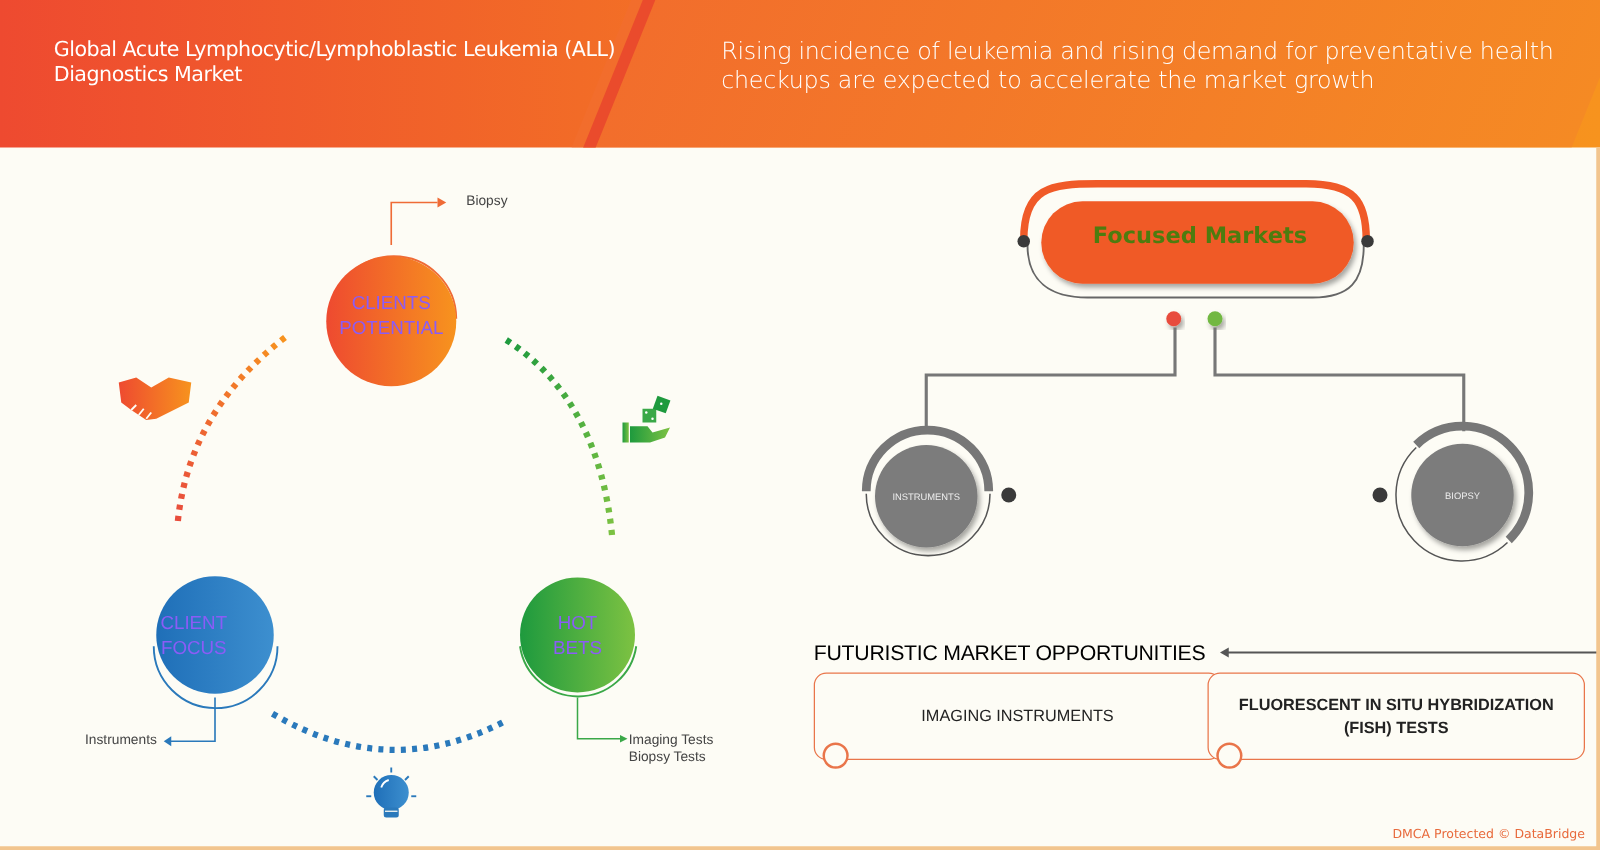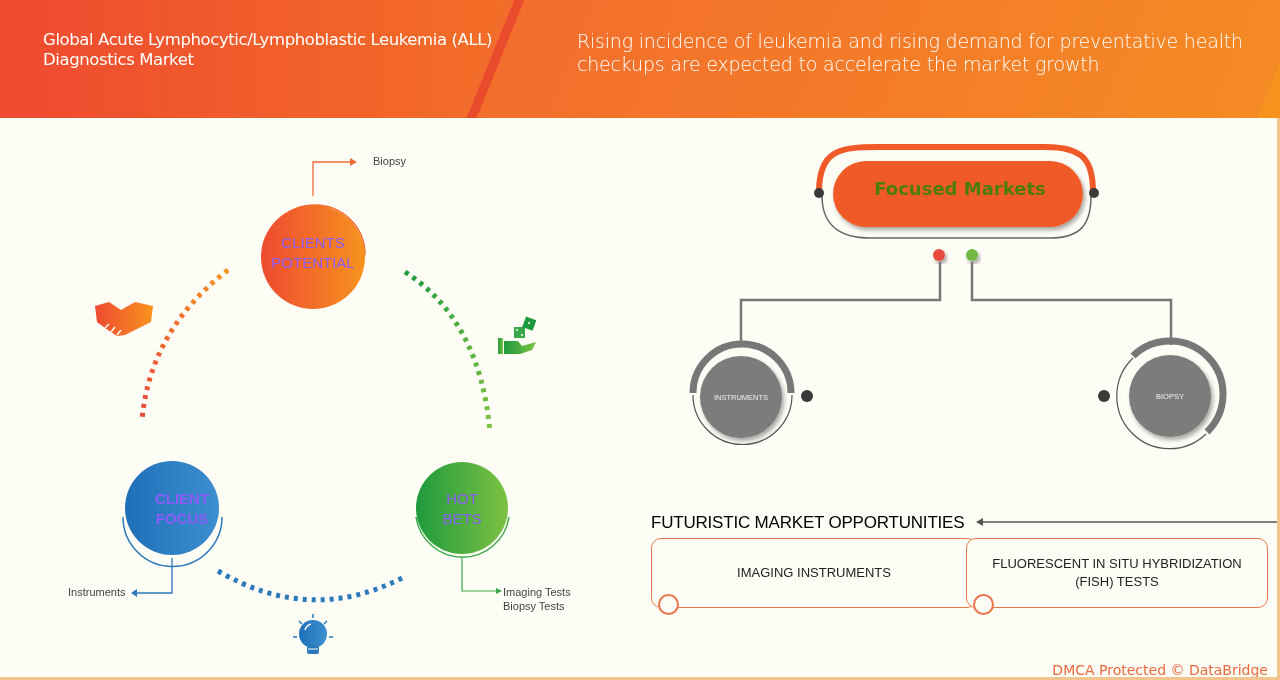--- a/index.html
+++ b/index.html
@@ -12,21 +12,21 @@
   .frame-bottom { position:absolute; left:0; top:677px; width:1280px; height:3px; background:#f2c58e; }
   .frame-right { position:absolute; left:1277px; top:118px; width:3px; height:562px; background:#f2c58e; }
   svg.main { position:absolute; left:0; top:0; }
   .lbl { position:absolute; font-size:11px; color:#444; white-space:nowrap; }
   .circle-text { position:absolute; color:#8b5cf6; font-size:15px; text-align:center; line-height:20px; }
   .fm-label { position:absolute; left:840px; top:178px; width:240px; text-align:center; color:#4d7c0f; font-weight:bold; font-size:18px; font-family:"DejaVu Sans", sans-serif; }
   .gray-label { position:absolute; color:#eee; font-size:7.5px; text-align:center; width:100px; }
   .fmo-title { position:absolute; left:651px; top:513px; font-size:17px; color:#000000; letter-spacing:-0.2px; }
   .box { position:absolute; top:538px; height:70px; border:1.5px solid #e9754a; border-radius:10px; background:#fdfcf5; box-sizing:border-box; display:flex; align-items:center; justify-content:center; text-align:center; font-size:13px; color:#222; line-height:18px; }
   .box .ring { position:absolute; left:6px; bottom:-8px; width:17px; height:17px; border:2px solid #e9754a; border-radius:50%; background:#fdfcf5; }
-  .dmca { position:absolute; right:12px; top:662px; font-size:14px; color:#e86a3c; font-family:"DejaVu Sans", sans-serif; }
+  .dmca { position:absolute; right:12px; top:662px; font-size:10px; color:#e86a3c; font-family:"DejaVu Sans", sans-serif; }
 </style>
 </head>
 <body>
 
 <div class="header">
   <div class="rightpanel"></div>
   <div class="slash"></div>
   <div class="title-left">Global Acute Lymphocytic/Lymphoblastic Leukemia (ALL) Diagnostics Market</div>
   <div class="title-right">Rising incidence of leukemia and rising demand for preventative health checkups are expected to accelerate the market growth</div>
 </div>
@@ -128,21 +128,21 @@
   <line x1="982" y1="522" x2="1280" y2="522" stroke="#555" stroke-width="1.5"></line>
   <polygon points="976,522 983,518 983,526" fill="#555"></polygon>
 </svg>
 
 <div class="lbl" style="left:373px; top:155px;">Biopsy</div>
 <div class="circle-text" style="left:263px; top:233px; width:100px;">
   <div>CLIENTS</div>
   <div>POTENTIAL</div>
 </div>
 
-<div class="circle-text" style="left:132px; top:489px; width:100px;font-weight:bold;">
+<div class="circle-text" style="left:105px; top:489px; width:100px;">
   <div>CLIENT</div>
   <div>FOCUS</div>
 </div>
 <div class="lbl" style="left:68px; top:586px;">Instruments</div>
 
 <div class="circle-text" style="left:412px; top:489px; width:100px;">
   <div>HOT</div>
   <div>BETS</div>
 </div>
 <div class="lbl" style="left:503px; top:585px; line-height:14px;">
@@ -152,20 +152,20 @@
 
 <div class="fm-label">Focused Markets</div>
 <div class="gray-label" style="left:691px; top:393px;">INSTRUMENTS</div>
 <div class="gray-label" style="left:1120px; top:392px;">BIOPSY</div>
 
 <div class="fmo-title">FUTURISTIC MARKET OPPORTUNITIES</div>
 <div class="box" style="left:651px; width:326px;">
   <span>IMAGING INSTRUMENTS</span>
   <div class="ring"></div>
 </div>
-<div class="box" style="left:966px; width:302px; padding:12px 20px;">
+<div class="box" style="left:966px; width:302px; padding:12px 20px;font-weight:bold;">
   <span>FLUORESCENT IN SITU HYBRIDIZATION (FISH) TESTS</span>
   <div class="ring"></div>
 </div>
 
 <div class="dmca">DMCA Protected © DataBridge</div>
 <div class="frame-bottom"></div>
 <div class="frame-right"></div>
 
 </body></html>

